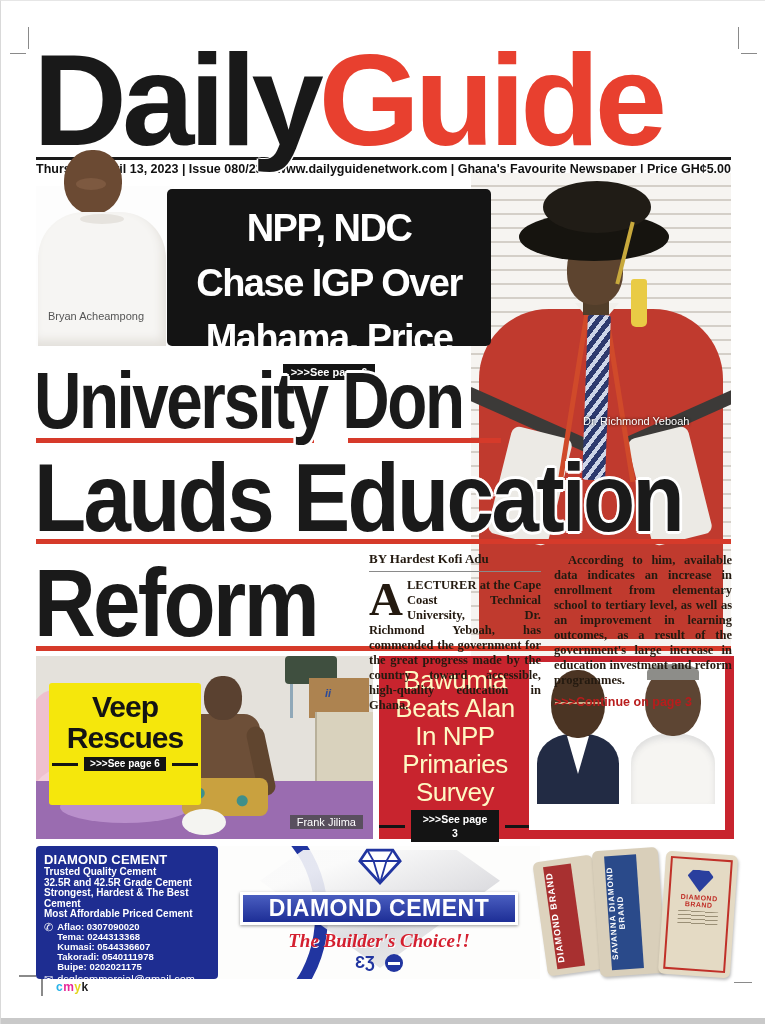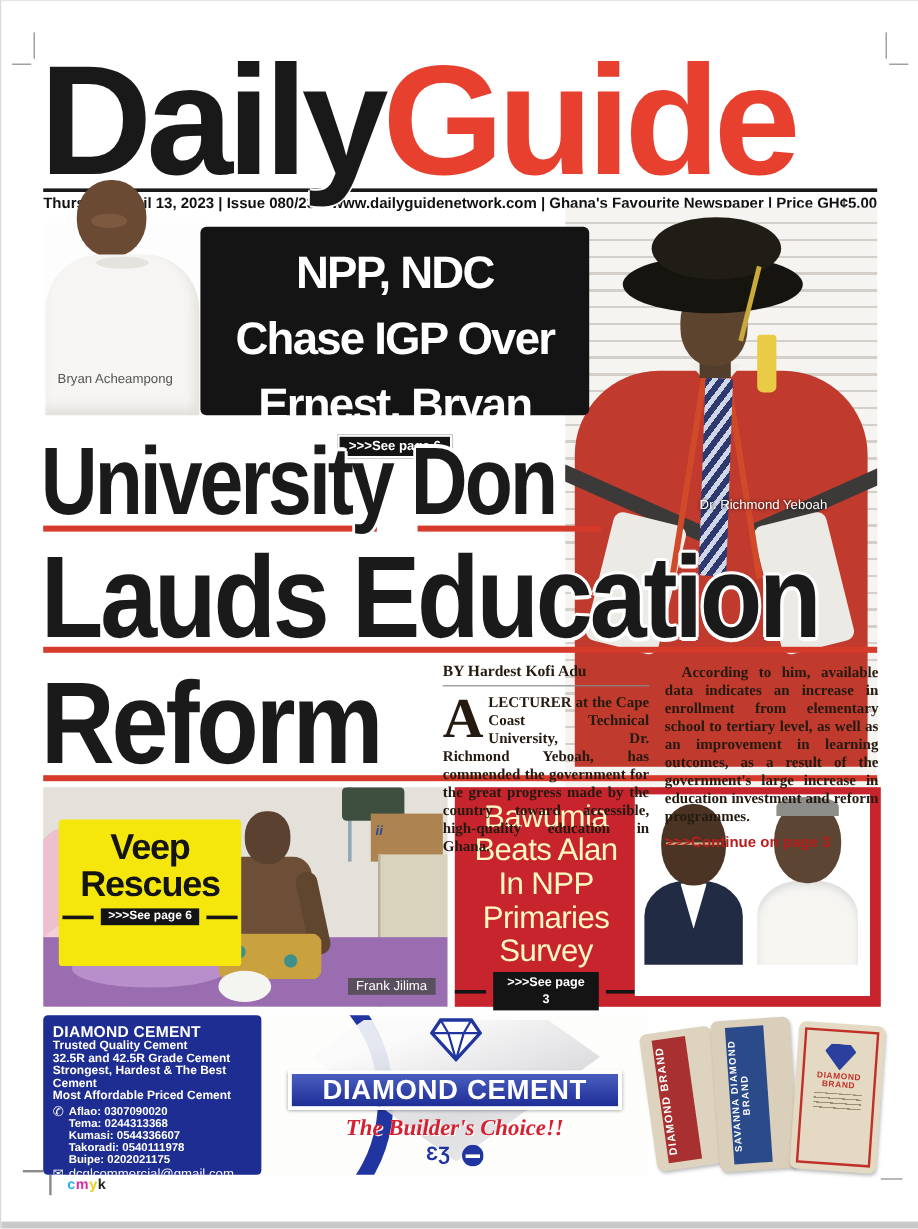--- a/index.html
+++ b/index.html
@@ -83,21 +83,21 @@
   .continue-note { font-family:"Liberation Sans", sans-serif; font-size:12.5px; font-weight:bold; color:#b91c1c; margin-top:7px; }
 
   
   .hospital { position:absolute; left:35px; top:655px; width:337px; height:183px; overflow:hidden; background:#e4e1db; z-index:2; }
   .hp-pink1 { position:absolute; left:-14px; top:34px; width:78px; height:150px; background:#eec0ce; border-radius:40%; }
   .hp-pink2 { position:absolute; left:-6px; top:110px; width:90px; height:80px; background:#f3d0da; border-radius:45%; }
   .hp-bed { position:absolute; left:0; bottom:0; width:100%; height:58px; background:#9a6cb0; }
   .hp-bed-hl { position:absolute; left:24px; bottom:16px; width:130px; height:32px; background:#b98fcb; border-radius:50%; }
   .hp-cabinet { position:absolute; right:0; top:56px; width:58px; height:127px; background:#d9d2bd; border-left:2px solid #b8b09a; }
   .hp-carton { position:absolute; right:4px; top:22px; width:60px; height:40px; background:#ad8350; }
-  .hp-carton-mark { position:absolute; left:4px; top:10px; width:24px; height:10px; color:#2a4a9a; font-size:11px; font-weight:bold; font-style:italic; line-height:10px; }
+  .hp-carton-mark { position:absolute; left:16px; top:10px; width:24px; height:10px; color:#2a4a9a; font-size:11px; font-weight:bold; font-style:italic; line-height:10px; }
   .hp-equip { position:absolute; right:36px; top:0; width:52px; height:28px; background:#3f4f3f; border-radius:4px; }
   .hp-pole { position:absolute; right:80px; top:0; width:3px; height:62px; background:#90a8b8; }
   .hp-boy-head { position:absolute; left:168px; top:20px; width:38px; height:44px; background:#5a4130; border-radius:46%; }
   .hp-boy-chest { position:absolute; left:150px; top:58px; width:74px; height:80px; background:#6d4f38; border-radius:16px 16px 8px 8px; }
   .hp-boy-arm { position:absolute; left:216px; top:70px; width:18px; height:70px; background:#60452f; border-radius:9px; transform:rotate(-12deg); }
   .hp-shorts { position:absolute; left:146px; top:122px; width:86px; height:38px; background:#c9a13f; border-radius:8px;
                background-image:radial-gradient(circle at 20% 40%, #3f8f8a 5px, transparent 6px), radial-gradient(circle at 70% 60%, #3f8f8a 5px, transparent 6px); }
   .hp-bowl { position:absolute; left:146px; bottom:4px; width:44px; height:26px; background:#f4f4f1; border-radius:50%; }
   .veep-box { position:absolute; left:13px; top:27px; width:152px; height:122px; background:#f5e70c; border-radius:3px;
               text-align:center; padding-top:8px; z-index:3; }
@@ -196,21 +196,21 @@
     <div class="bryan-head"></div>
     <div class="bryan-face"></div>
     <div class="bryan-body"></div>
     <div class="bryan-collar"></div>
     <div class="bryan-caption">Bryan Acheampong</div>
   </div>
 
   <div class="black-panel">
     <div class="line">NPP, NDC</div>
     <div class="line">Chase IGP Over</div>
-    <div class="line">Ernest, Bryan</div>
+    <div class="line">Mahama, Price</div>
     <div class="chip-row">
       <span class="chip-dash"></span>
       <span class="chip-box">&gt;&gt;&gt;See page 6</span>
       <span class="chip-dash"></span>
     </div>
   </div>
 
   <div class="yeboah-photo">
     <div class="yb-gown"></div>
     <div class="yb-trim1"></div>

